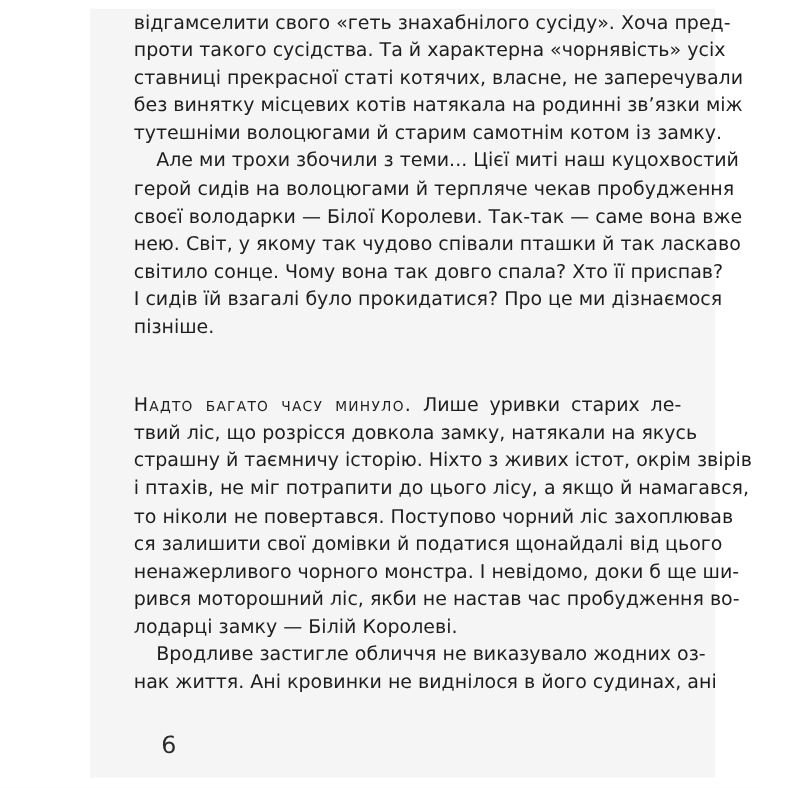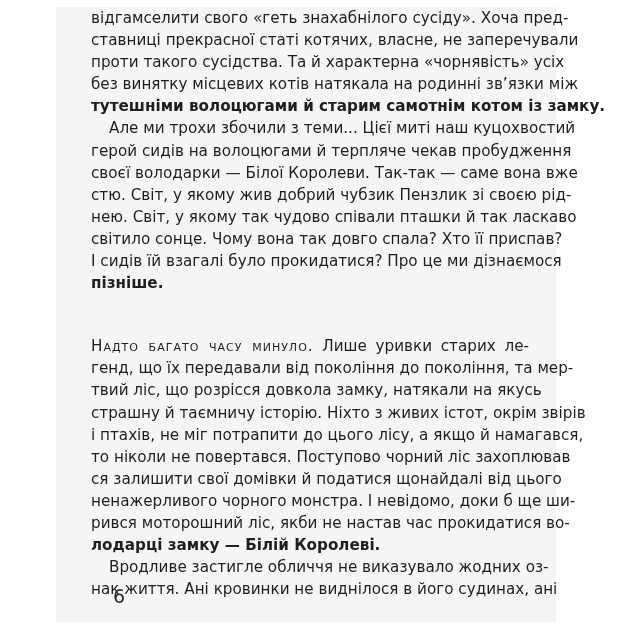--- a/index.html
+++ b/index.html
@@ -1,75 +1,73 @@
 <!DOCTYPE html>
 <html><head>
 <meta charset="utf-8">
 <style>
   html, body { margin:0; padding:0; background:#ffffff; }
   body { width:630px; height:630px; position:relative; overflow:hidden; }
   .page {
-    position:absolute; left:56px; top:7px; width:500px; height:615px;
+    position:absolute; left:72px; top:7px; width:500px; height:615px;
     background:#f5f5f5;
   }
   .text {
     position:absolute; left:35px; top:0; width:438px;
     font-family:"DejaVu Sans", sans-serif;
     font-size:15.2px; line-height:22.1px; color:#1e1e1e;
   }
   .line {
     display:block; white-space:nowrap; text-align:justify; text-align-last:justify;
     height:22.1px;
   }
-  .line.last { text-align-last:left;font-weight:bold; }
+  .line.last { text-align-last:left; }
   .line.indent { text-indent:18px; }
   .gap { height:41px; }
   .smallcaps { font-variant:small-caps; letter-spacing:1px; }
   .pagenum {
     position:absolute; left:57px; top:578px;
     font-family:"DejaVu Sans", sans-serif; font-size:19px; color:#2a2a2a;
   }
 </style>
 </head>
 <body>
 
 <div class="page">
   <div class="text">
 
     <div>
       <span class="line">відгамселити свого «геть знахабнілого сусіду». Хоча пред-</span>
+      <span class="line">проти такого сусідства. Та й характерна «чорнявість» усіх</span>
       <span class="line">ставниці прекрасної статі котячих, власне, не заперечували</span>
-      <span class="line">проти такого сусідства. Та й характерна «чорнявість» усіх</span>
       <span class="line">без винятку місцевих котів натякала на родинні зв’язки між</span>
       <span class="line last">тутешніми волоцюгами й старим самотнім котом із замку.</span>
     </div>
 
     <div>
       <span class="line indent">Але ми трохи збочили з теми... Цієї миті наш куцохвостий</span>
       <span class="line">герой сидів на волоцюгами й терпляче чекав пробудження</span>
       <span class="line">своєї володарки — Білої Королеви. Так-так — саме вона вже</span>
-      <span class="line">стю. Світ, у якому жив добрий чубзик Пензлик зі своєю рід-</span>
       <span class="line">нею. Світ, у якому так чудово співали пташки й так ласкаво</span>
       <span class="line">світило сонце. Чому вона так довго спала? Хто її приспав?</span>
       <span class="line">І сидів їй взагалі було прокидатися? Про це ми дізнаємося</span>
       <span class="line last">пізніше.</span>
     </div>
 
     <div class="gap"></div>
 
     <div>
       <span class="line"><span class="smallcaps">Надто багато часу минуло.</span><span> Лише уривки старих ле-</span></span>
-      <span class="line">генд, що їх передавали від покоління до покоління, та мер-</span>
       <span class="line">твий ліс, що розрісся довкола замку, натякали на якусь</span>
       <span class="line">страшну й таємничу історію. Ніхто з живих істот, окрім звірів</span>
       <span class="line">і птахів, не міг потрапити до цього лісу, а якщо й намагався,</span>
       <span class="line">то ніколи не повертався. Поступово чорний ліс захоплював</span>
       <span class="line">ся залишити свої домівки й податися щонайдалі від цього</span>
       <span class="line">ненажерливого чорного монстра. І невідомо, доки б ще ши-</span>
-      <span class="line">рився моторошний ліс, якби не настав час прокидатися во-</span>
+      <span class="line">рився моторошний ліс, якби не настав час пробудження во-</span>
       <span class="line last">лодарці замку — Білій Королеві.</span>
     </div>
 
     <div>
       <span class="line indent">Вродливе застигле обличчя не виказувало жодних оз-</span>
       <span class="line">нак життя. Ані кровинки не виднілося в його судинах, ані</span>
     </div>
 
   </div>
   <div class="pagenum">6</div>

